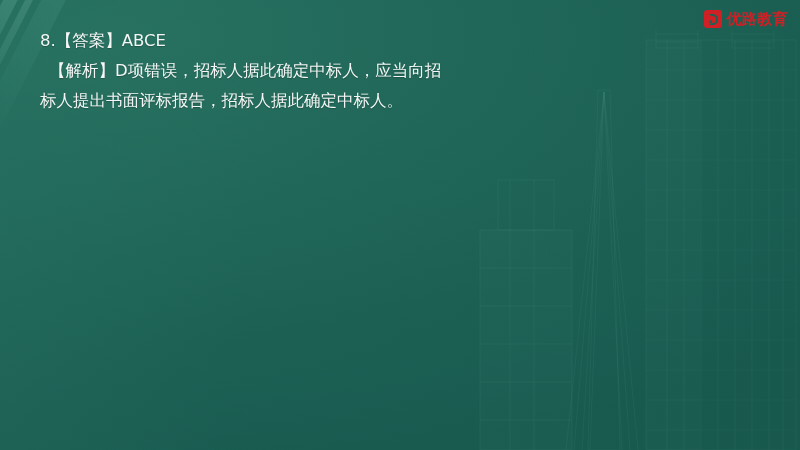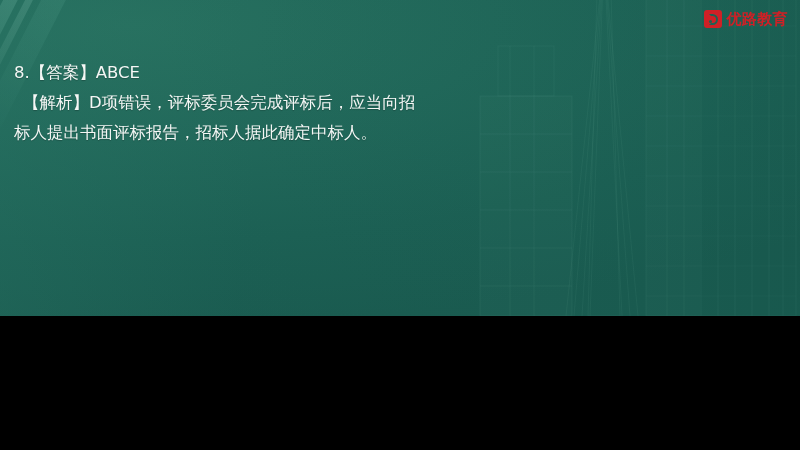--- a/index.html
+++ b/index.html
@@ -4,21 +4,21 @@
 <title>优路教育 答案解析</title>
 <style>
   html, body {
     margin: 0;
     padding: 0;
     background: #000;
   }
   #slide {
     position: relative;
     width: 800px;
-    height: 316px;
+    height: 450px;
     overflow: hidden;
     background: #1d6254;
     font-family: "Liberation Sans", "DejaVu Sans", sans-serif;
     -webkit-font-smoothing: antialiased;
   }
 
   
   .bg-base {
     position: absolute;
     inset: 0;
@@ -115,24 +115,23 @@
     font-weight: bold;
     letter-spacing: 0.4px;
     line-height: 18px;
     white-space: nowrap;
     font-family: "DejaVu Sans", "Liberation Sans", sans-serif;
   }
 
   
   .content {
     position: absolute;
-    left: 14px;
+    left: 40px;
     top: 26px;
     right: 200px;
-    margin-top: 32px;
   }
   .line {
     color: #f4f7f5;
     font-size: 16.5px;
     line-height: 30px;
     white-space: pre;
     text-shadow: 0 1px 1px rgba(0,0,0,0.22);
     font-family: "DejaVu Sans", "Liberation Sans", sans-serif;
   }
   .line.indent { padding-left: 9px; }
@@ -188,17 +187,17 @@
 
   <div class="bg-vignette"></div>
 
   <div class="logo">
     <span class="logo-mark"></span>
     <span class="logo-text">优路教育</span>
   </div>
 
   <div class="content">
     <div class="line">8.【答案】ABCE</div>
-    <div class="line indent">【解析】D项错误，评标委员会完成评标后，应当向招</div>
+    <div class="line indent">【解析】D项错误，招标人据此确定中标人，应当向招</div>
     <div class="line">标人提出书面评标报告，招标人据此确定中标人。</div>
   </div>
 
 </div>
 
 </body></html>

